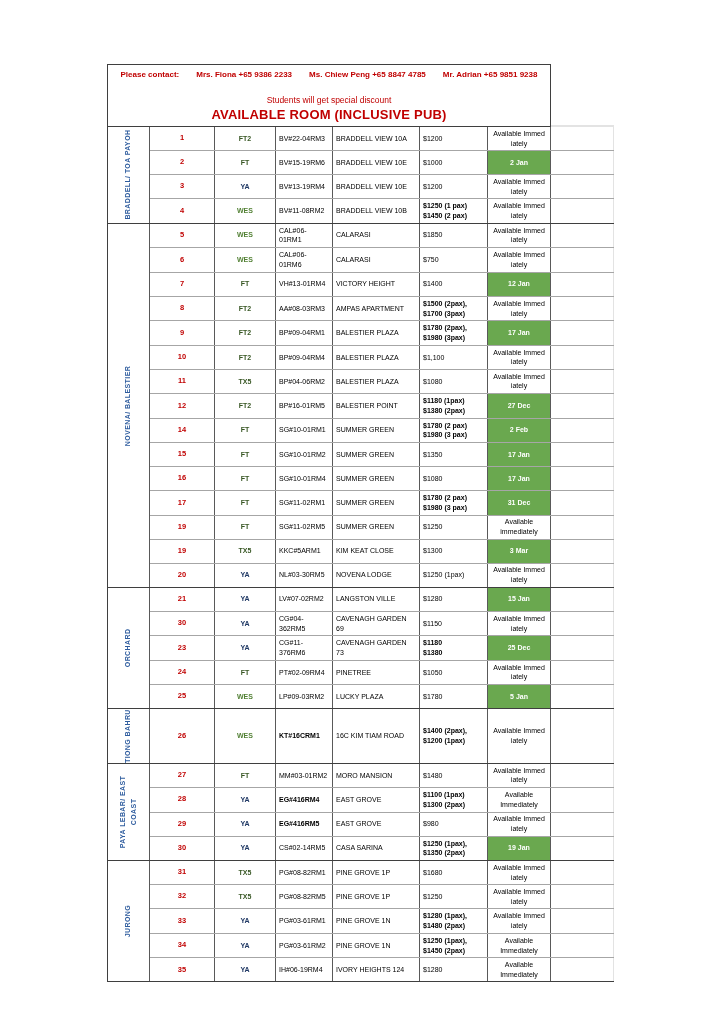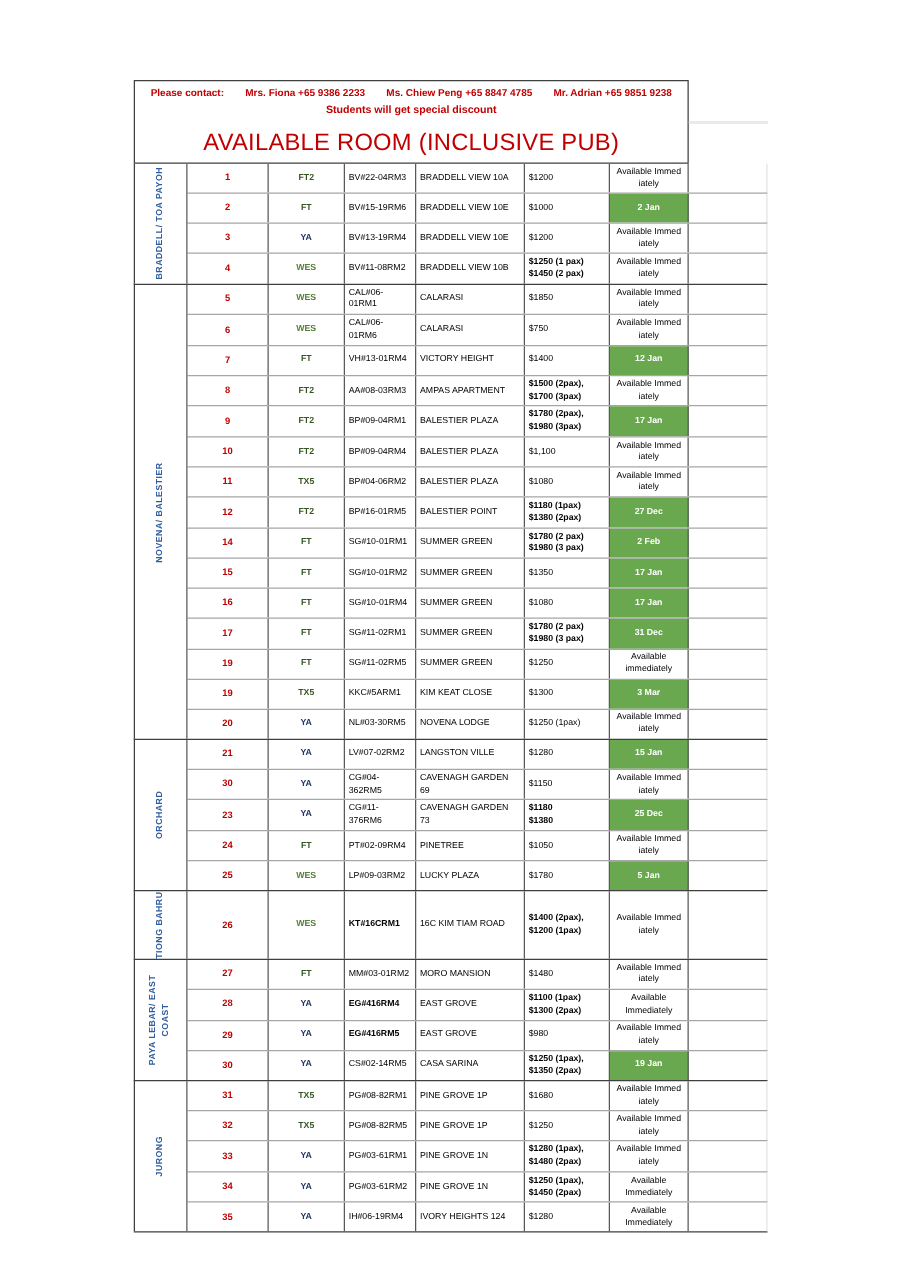--- a/index.html
+++ b/index.html
@@ -1,27 +1,27 @@
 <!DOCTYPE html>
 <html><head>
 <meta charset="utf-8">
 <style>
   html,body{margin:0;padding:0;background:#ffffff;}
   .page{position:relative;width:724px;height:1024px;background:#ffffff;overflow:hidden;
         font-family:"Liberation Sans",sans-serif;color:#000;}
   .sheet{position:absolute;left:107px;top:64px;width:507px;}
 
   
-  .hdr-row{display:flex;align-items:center;}
+  .hdr-row{display:flex;align-items:flex-end;}
   .hdr-box{width:444px;box-sizing:border-box;border:1px solid #3f3f3f;
            padding:5px 2px 4px;text-align:center;color:#c00000;}
   .hdr-extra{width:63px;box-sizing:border-box;border:1px solid #e3e3e3;border-left:none;}
   .contact-line{display:flex;justify-content:center;gap:17px;font-size:8px;font-weight:bold;white-space:nowrap;}
-  .discount{font-size:8.5px;font-weight:bold;margin-top:3px;}
-  .title{font-size:19px;font-weight:normal;margin-top:12px;letter-spacing:.2px;}
+  .discount{font-size:8.5px;font-weight:normal;margin-top:16px;}
+  .title{font-size:13px;font-weight:bold;margin-top:2px;letter-spacing:.2px;}
 
   
   .tbody{border-bottom:1px solid #3f3f3f;}
   .group{display:flex;border-left:1px solid #3f3f3f;border-top:1px solid #3f3f3f;}
   .group:first-child{border-top:none;}
   .gcell{width:43px;box-sizing:border-box;border-right:1px solid #595959;position:relative;}
   .vtext{position:absolute;top:0;left:0;width:100%;height:100%;
          writing-mode:vertical-rl;transform:rotate(180deg);
          display:flex;align-items:center;justify-content:center;text-align:center;
          font-size:7px;font-weight:bold;color:#2e5c9e;letter-spacing:.4px;line-height:1.5;}

